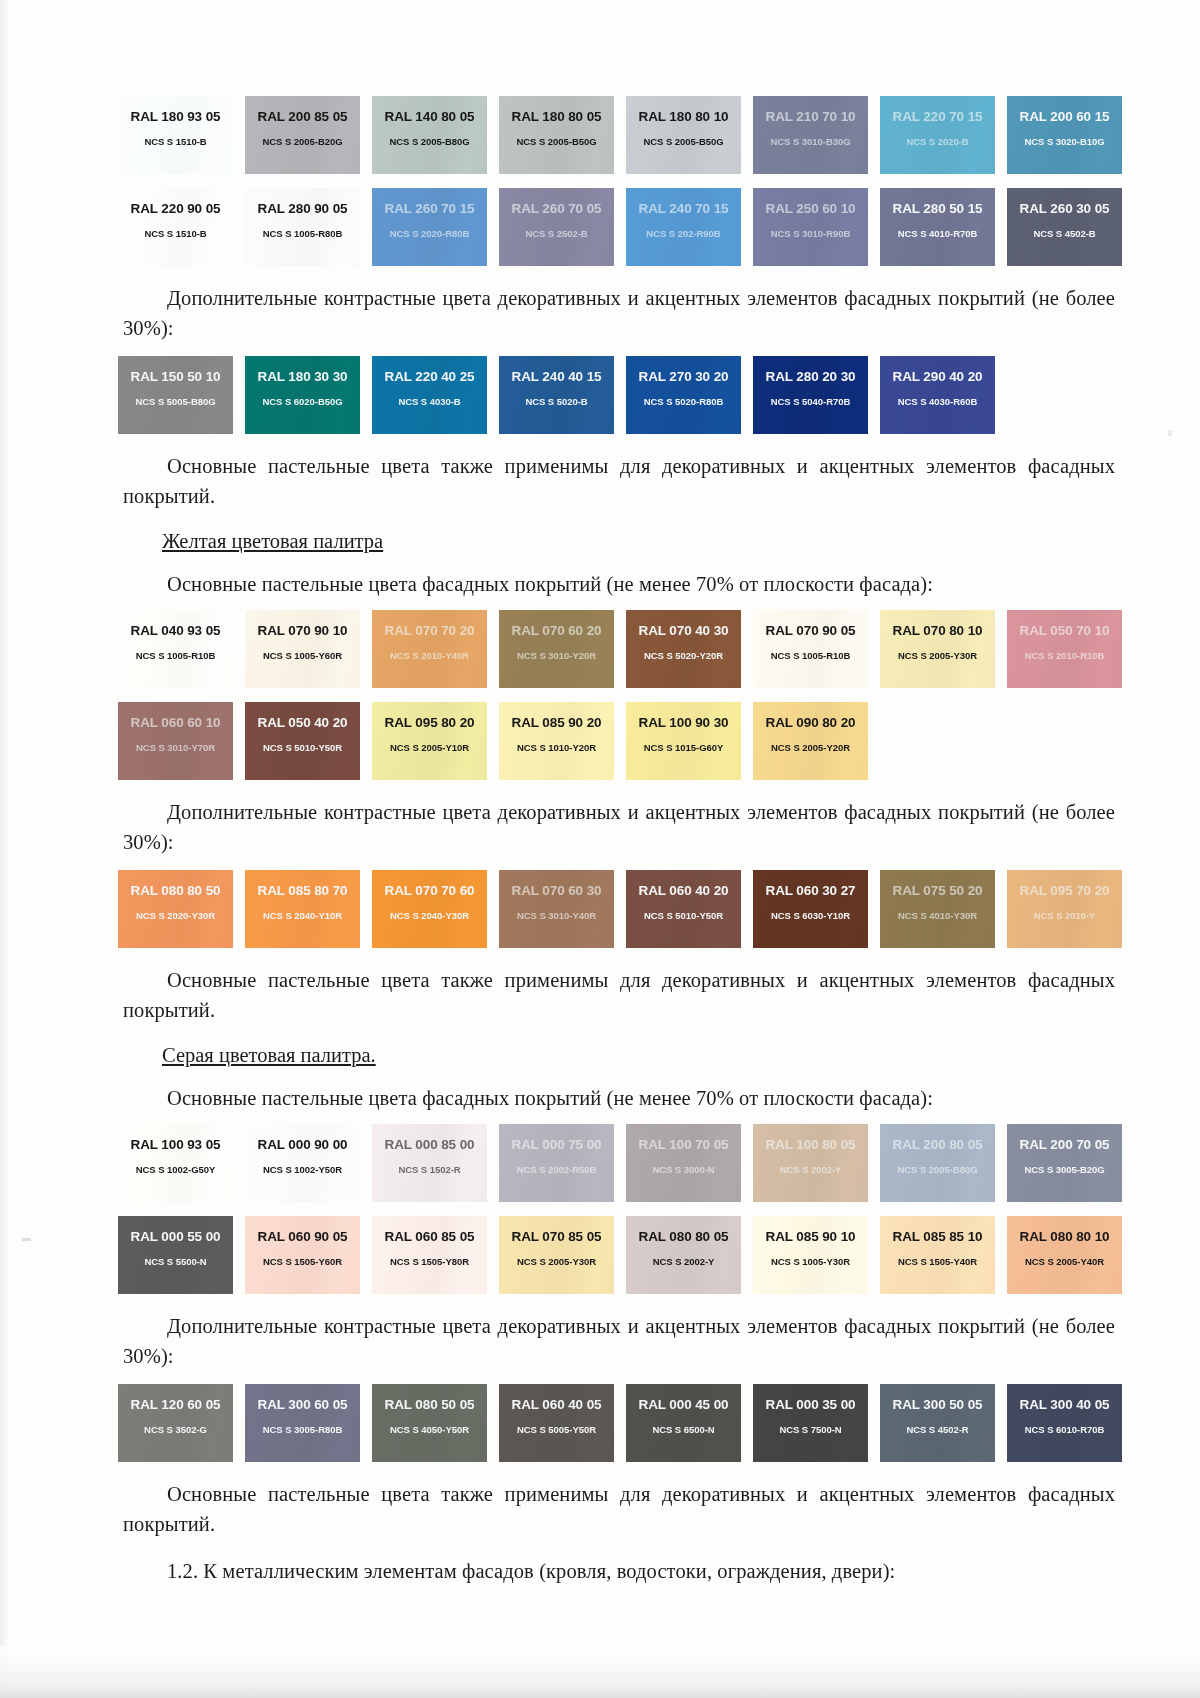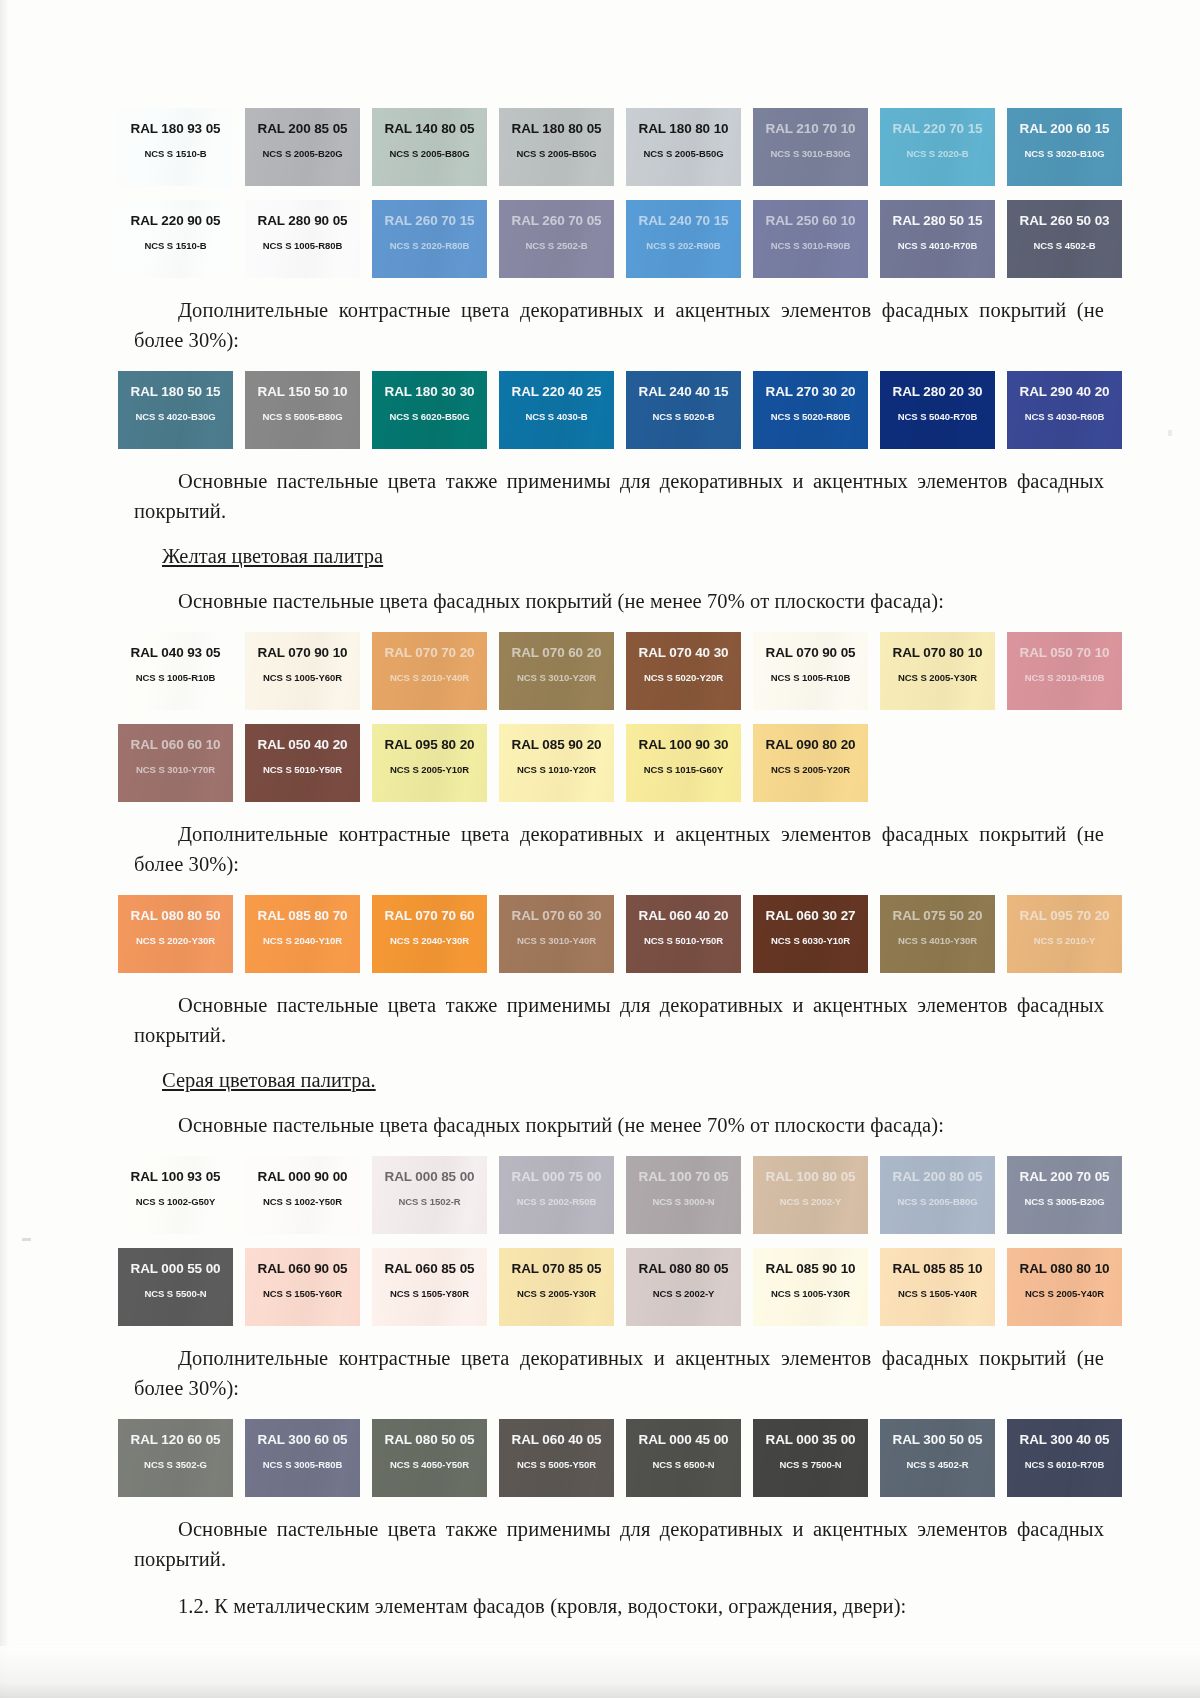--- a/index.html
+++ b/index.html
@@ -54,27 +54,27 @@
   }
   .speck {
     position: absolute;
     background: #cfcfcd;
     opacity: .7;
   }
 
   .content {
     position: absolute;
     left: 118px;
-    top: 108px;
+    top: 96px;
     width: 1002px;
   }
 
   
   p.body-par {
-    margin: 16px;
+    margin: 5px;
     font-size: 20.5px;
     line-height: 30px;
     text-align: justify;
     text-indent: 44px;
     color: #1b1b1b;
     letter-spacing: .1px;
   }
   .par-block { margin: 17px 0 13px 0; }
   .par-block.small-gap { margin: 14px 0 11px 0; }
 
@@ -279,41 +279,33 @@
             <div class="streak" style="background: linear-gradient(100deg, rgb(147, 152, 180) 0%, rgb(133, 138, 166) 32%, rgb(121, 126, 154) 58%, rgb(147, 152, 180) 82%, rgb(133, 138, 166) 100%);"></div>
             <div class="labels">
               <div class="ral">RAL 280 50 15</div>
               <div class="ncs">NCS S 4010-R70B</div>
             </div>
           </div>
           <div class="swatch dark">
             <div class="tint" style="background: rgb(111, 116, 134);"></div>
             <div class="streak" style="background: linear-gradient(100deg, rgb(125, 130, 148) 0%, rgb(111, 116, 134) 32%, rgb(99, 104, 122) 58%, rgb(125, 130, 148) 82%, rgb(111, 116, 134) 100%);"></div>
             <div class="labels">
-              <div class="ral">RAL 260 50 03</div>
+              <div class="ral">RAL 260 30 05</div>
               <div class="ncs">NCS S 4502-B</div>
             </div>
           </div>
         </div>
     </div>
 
     <div class="par-block">
       <p class="body-par">Дополнительные контрастные цвета декоративных и акцентных элементов фасадных покрытий (не более 30%):</p>
     </div>
 
     <div>
       <div class="swatch-row">
-          <div class="swatch dark">
-            <div class="tint" style="background: rgb(93, 142, 158);"></div>
-            <div class="streak" style="background: linear-gradient(100deg, rgb(107, 156, 172) 0%, rgb(93, 142, 158) 32%, rgb(81, 130, 146) 58%, rgb(107, 156, 172) 82%, rgb(93, 142, 158) 100%);"></div>
-            <div class="labels">
-              <div class="ral">RAL 180 50 15</div>
-              <div class="ncs">NCS S 4020-B30G</div>
-            </div>
-          </div>
           <div class="swatch dark">
             <div class="tint" style="background: rgb(154, 154, 154);"></div>
             <div class="streak" style="background: linear-gradient(100deg, rgb(168, 168, 168) 0%, rgb(154, 154, 154) 32%, rgb(142, 142, 142) 58%, rgb(168, 168, 168) 82%, rgb(154, 154, 154) 100%);"></div>
             <div class="labels">
               <div class="ral">RAL 150 50 10</div>
               <div class="ncs">NCS S 5005-B80G</div>
             </div>
           </div>
           <div class="swatch dark">
             <div class="tint" style="background: rgb(5, 138, 131);"></div>

